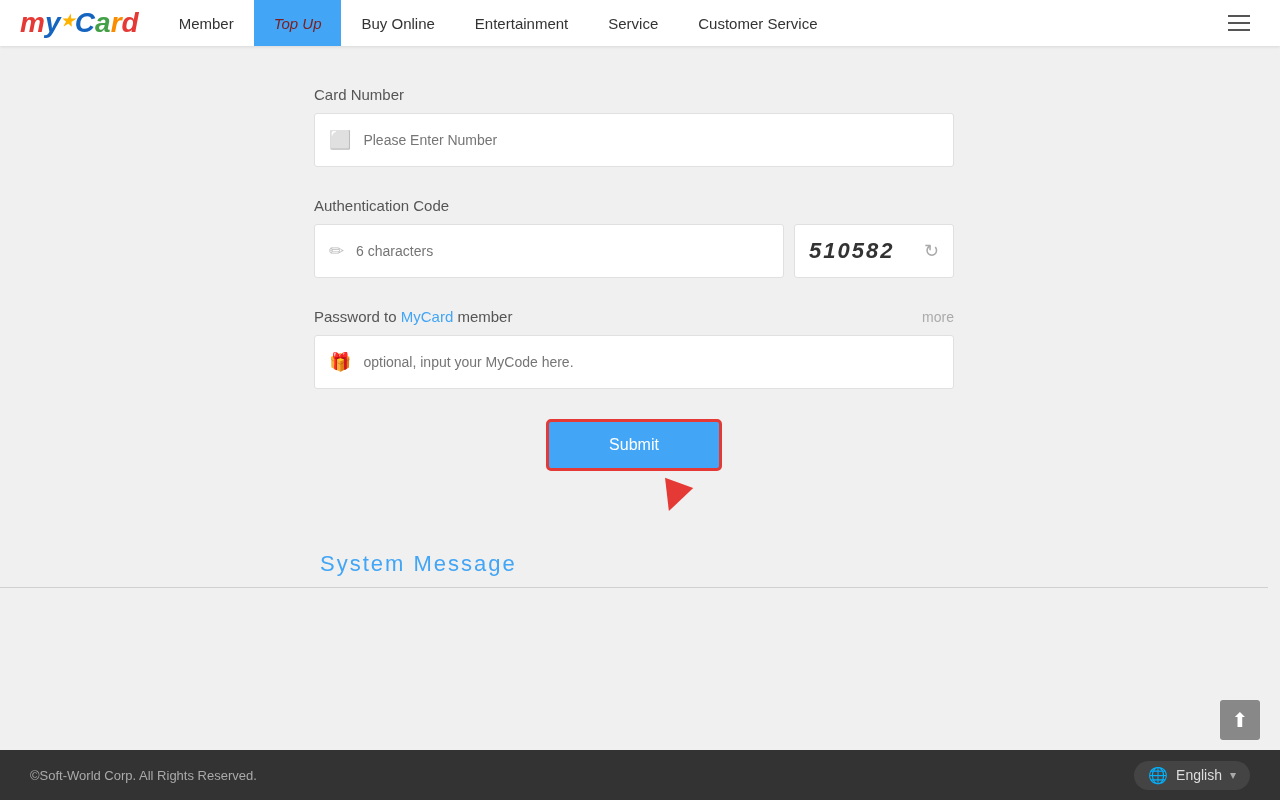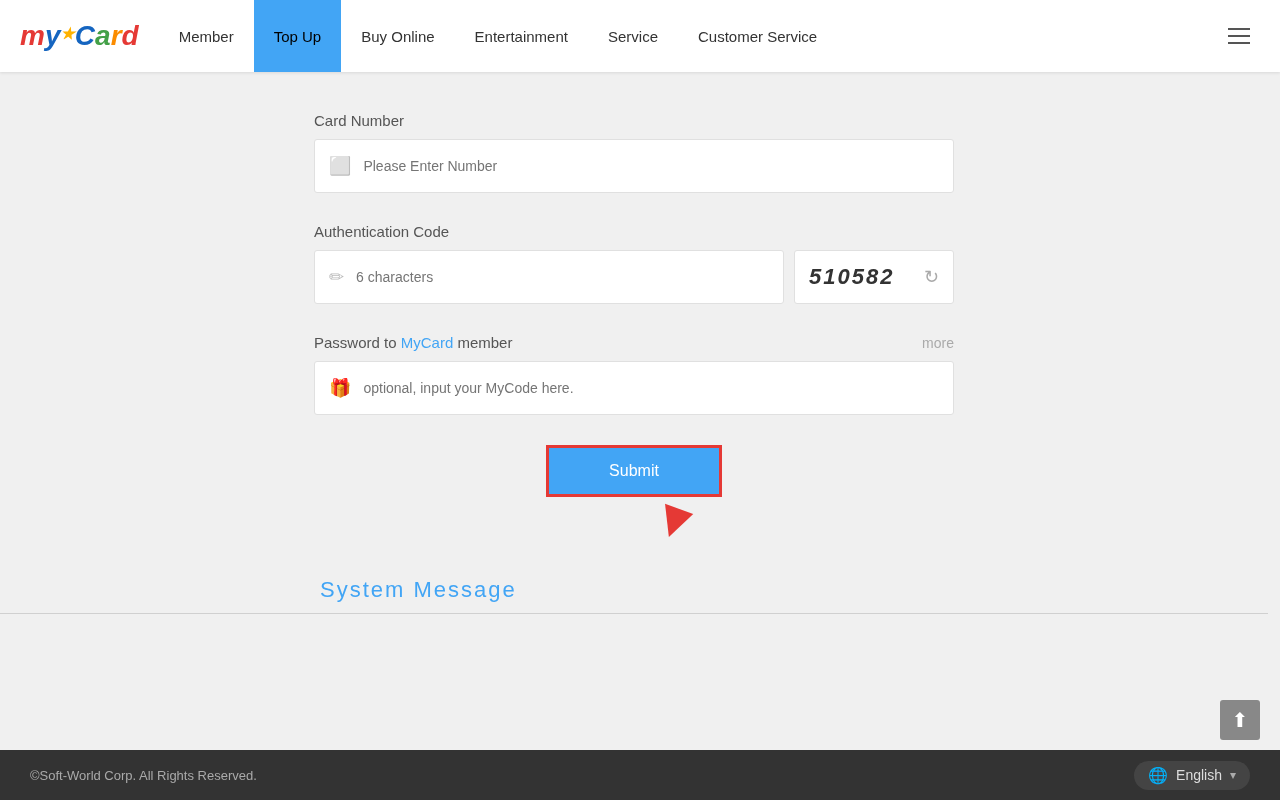--- a/index.html
+++ b/index.html
@@ -3,39 +3,39 @@
   <meta charset="utf-8">
   <style>
     * { margin: 0; padding: 0; box-sizing: border-box; }
     body { font-family: Arial, sans-serif; background: #f0f0f0; min-height: 800px; display: flex; flex-direction: column; }
 
     
     .navbar {
       background: #fff;
       display: flex;
       align-items: center;
-      height: 72px;
+      height: 46px;
       padding: 0 20px;
       box-shadow: 0 1px 3px rgba(0,0,0,0.1);
       position: relative;
       z-index: 10;
     }
     .logo {
       display: flex; align-items: center; margin-right: 20px;
     }
 
     .nav-items {
       display: flex; align-items: center; flex: 1; height: 100%;
     }
     .nav-item {
       padding: 0 20px; height: 100%; display: flex; align-items: center;
       font-size: 15px; cursor: pointer; color: #333; text-decoration: none;
     }
     .nav-item.active {
-      background: #42a5f5; color: #000000;
+      background: #42a5f5; color: #7f1d1d; font-style: italic;
     }
     .nav-hamburger {
       margin-left: auto; cursor: pointer; font-size: 20px; color: #555;
       display: flex; flex-direction: column; gap: 5px; padding: 10px;
     }
     .nav-hamburger span {
       display: block; width: 22px; height: 2px; background: #555;
     }
 
     
@@ -87,21 +87,21 @@
     .register-label { font-size: 15px; color: #555; }
     .register-label .link { color: #42a5f5; }
     .more-link { font-size: 14px; color: #aaa; cursor: pointer; }
 
     
     .submit-wrapper {
       display: flex; justify-content: center; margin-top: 20px; position: relative;
     }
     .submit-btn {
       background: #42a5f5; color: #fff; border: 3px solid #e53935;
-      border-radius: 0; padding: 14px 60px; font-size: 16px;
+      border-radius: 5px; padding: 14px 60px; font-size: 16px;
       cursor: pointer; outline: none; min-width: 160px;
     }
 
     
     .system-message {
       width: 100%; padding: 20px 0 0 0; margin-top: 60px;
     }
     .system-message-title {
       font-size: 22px; font-weight: normal; color: #42a5f5;
       letter-spacing: 2px; padding: 0 0 10px 320px;

